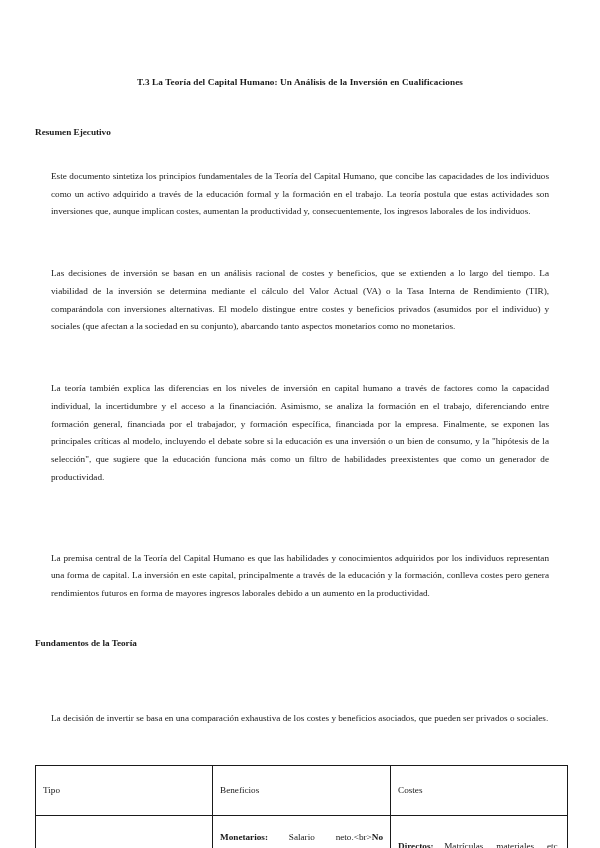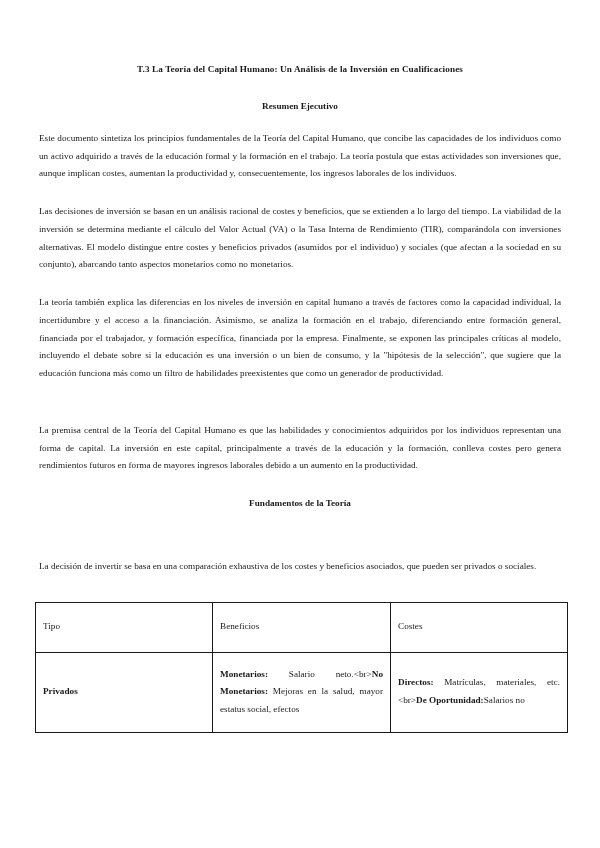--- a/index.html
+++ b/index.html
@@ -21,37 +21,37 @@
     position: relative;
     box-sizing: border-box;
     padding: 0 35px;
     overflow: hidden;
   }
   .doc-title {
     text-align: center;
     font-weight: bold;
     font-size: 9.2px;
     line-height: 1.4;
-    margin: 0;
+    margin: 13px;
     padding-top: 63px;
     letter-spacing: 0.01em;
   }
   .heading {
     font-weight: bold;
     font-size: 9.2px;
     line-height: 1.4;
     margin: 0;
-    text-align: center;
+    text-align: left;
   }
   p.body-text {
     font-size: 9.2px;
     line-height: 1.93;
     text-align: justify;
     text-justify: inter-word;
-    margin: 4px;
+    margin: 16px;
     hyphens: none;
   }
   
   .sp-title-h1 { height: 24px; }
   .sp-h-p      { height: 13px; }
   .sp-p-p      { height: 12px; }
   .sp-p-h      { height: 18px; }
   .sp-p-table  { height: 22px; }
 
   table.data-table {

